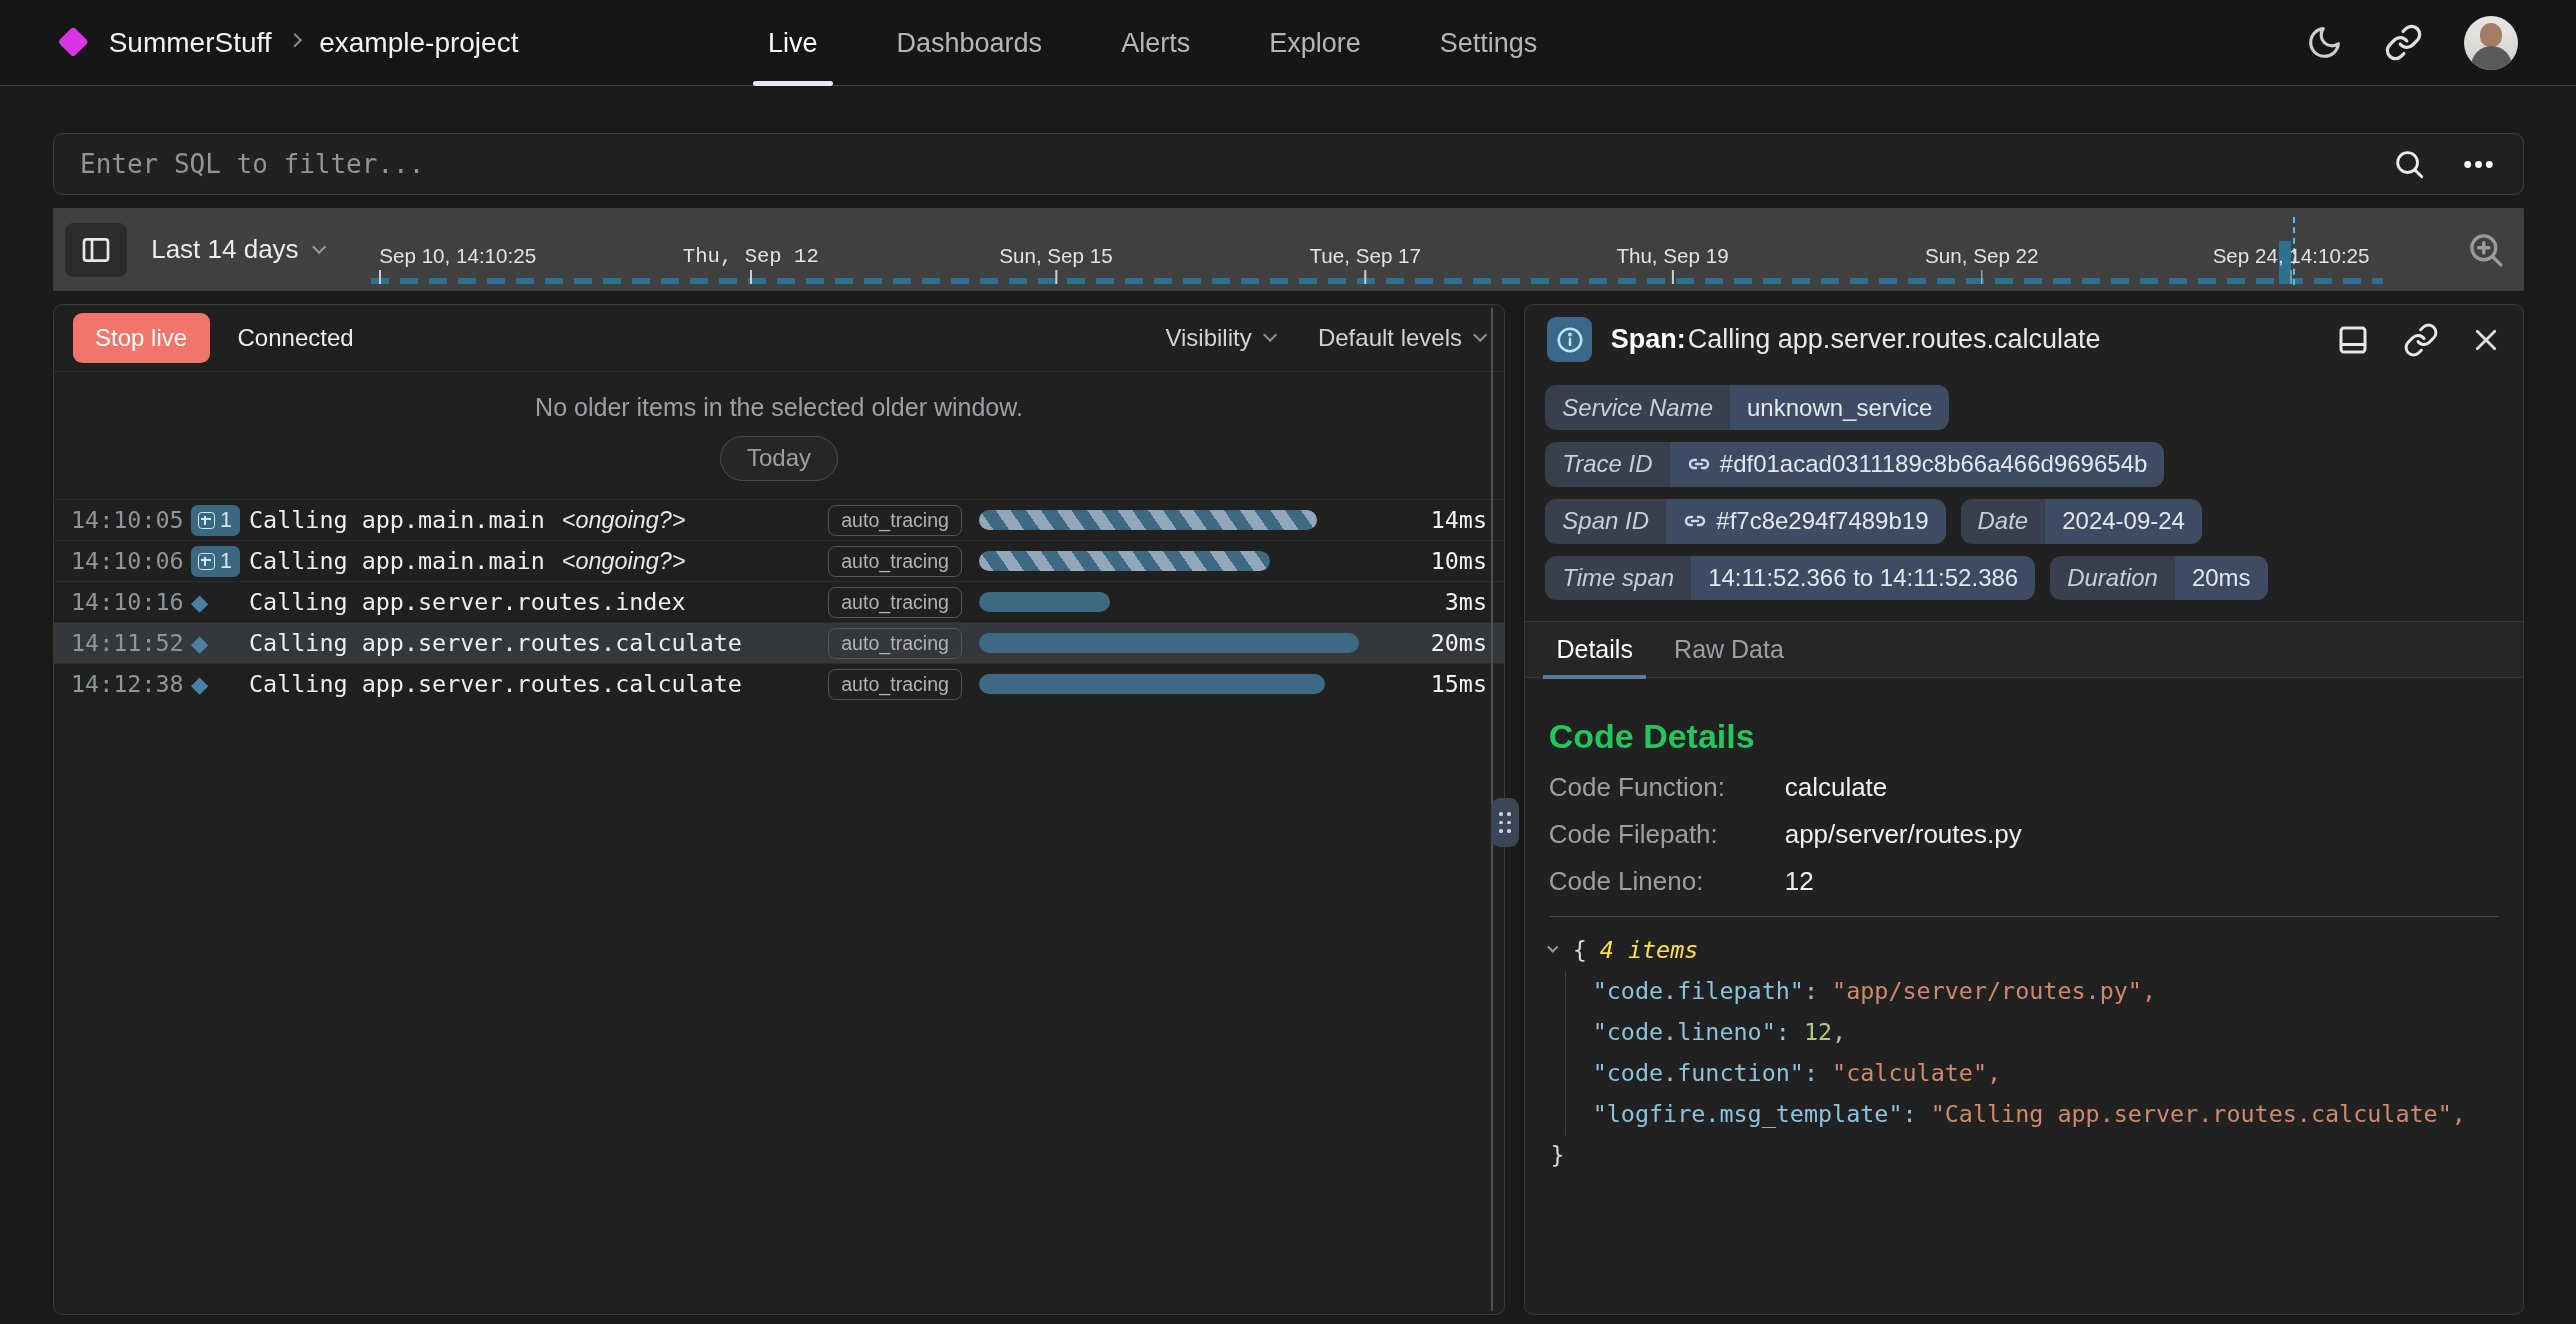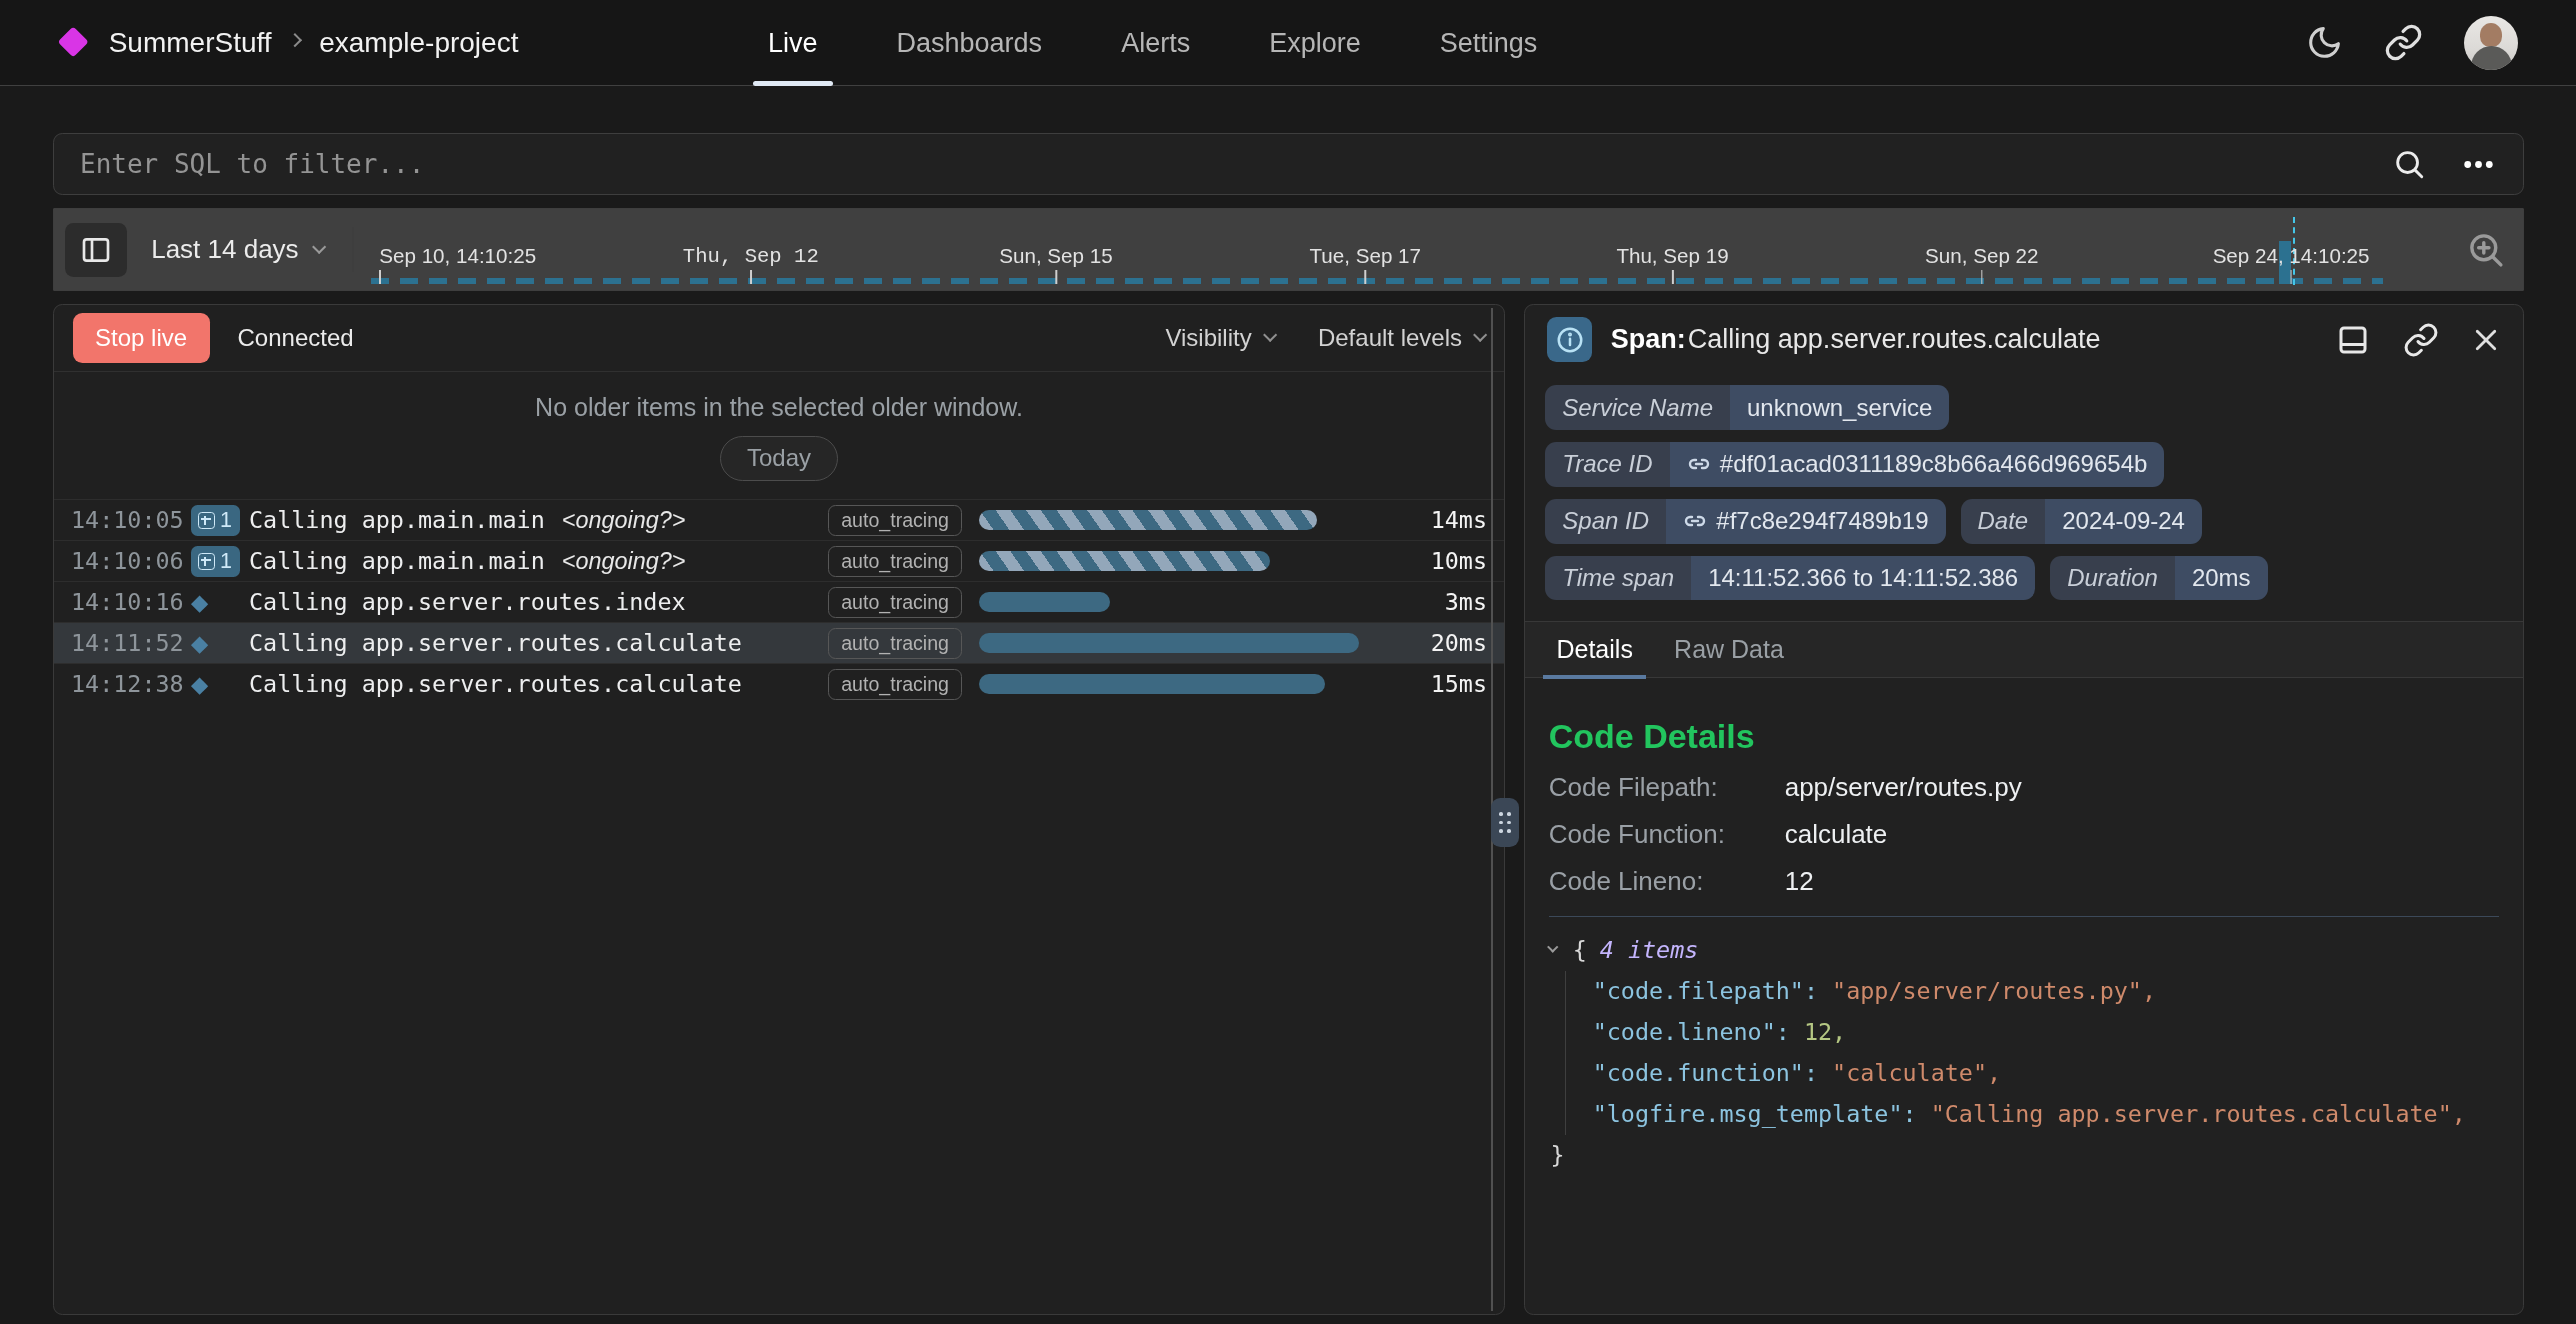--- a/index.html
+++ b/index.html
@@ -158,21 +158,21 @@
                font-size: 34px; font-weight: bold; color: #ffffff; cursor: pointer; }
   .attr-head .chev { width: 12px; height: 12px; border-width: 3.7px; margin-top: -7.5px; }
   .attr-divider { margin-top: 18.7px; height: 1.9px; background: #3c4959; }
 
   .json { margin-top: 13px; font-family: "DejaVu Sans Mono", monospace; font-size: 23.4px;
           line-height: 41px; position: relative; color: #d8d8d8; }
   .j-open { padding-left: 24px; position: relative; display: flex; align-items: baseline; }
   .j-chev { position: absolute; left: 0; top: 13px; width: 7.5px; height: 7.5px;
             border-right: 2.3px solid #9a9a9a; border-bottom: 2.3px solid #9a9a9a;
             transform: rotate(45deg); cursor: pointer; }
-  .j-note { font-style: italic; color: #c4b5fd; margin-left: 13px; }
+  .j-note { font-style: italic; color: #fde047; margin-left: 13px; }
   .j-body { margin-left: 16px; border-left: 1.9px solid #3f3f3f; padding-left: 27px; }
   .j-key { color: #8cc4e0; }
   .j-val { color: #cf8a6b; }
   .j-val.num { color: #b5c783; }
   .j-close { padding-left: 1.9px; }
 </style>
 </head>
 <body>
 
 <header class="nav">
@@ -514,27 +514,27 @@
 
           <span class="rtab">Raw Data</span>
         </div>
 
       <div class="rp-body">
         <h2 class="code-heading">Code Details</h2>
 
         <div>
 
             <div class="kv">
+              <span class="kv-label">Code Function:</span>
+              <span class="kv-value">calculate</span>
+            </div>
+
+            <div class="kv">
               <span class="kv-label">Code Filepath:</span>
               <span class="kv-value">app/server/routes.py</span>
-            </div>
-
-            <div class="kv">
-              <span class="kv-label">Code Function:</span>
-              <span class="kv-value">calculate</span>
             </div>
 
             <div class="kv">
               <span class="kv-label">Code Lineno:</span>
               <span class="kv-value">12</span>
             </div>
           </div>
 
         <div class="attr-divider"></div>
 

